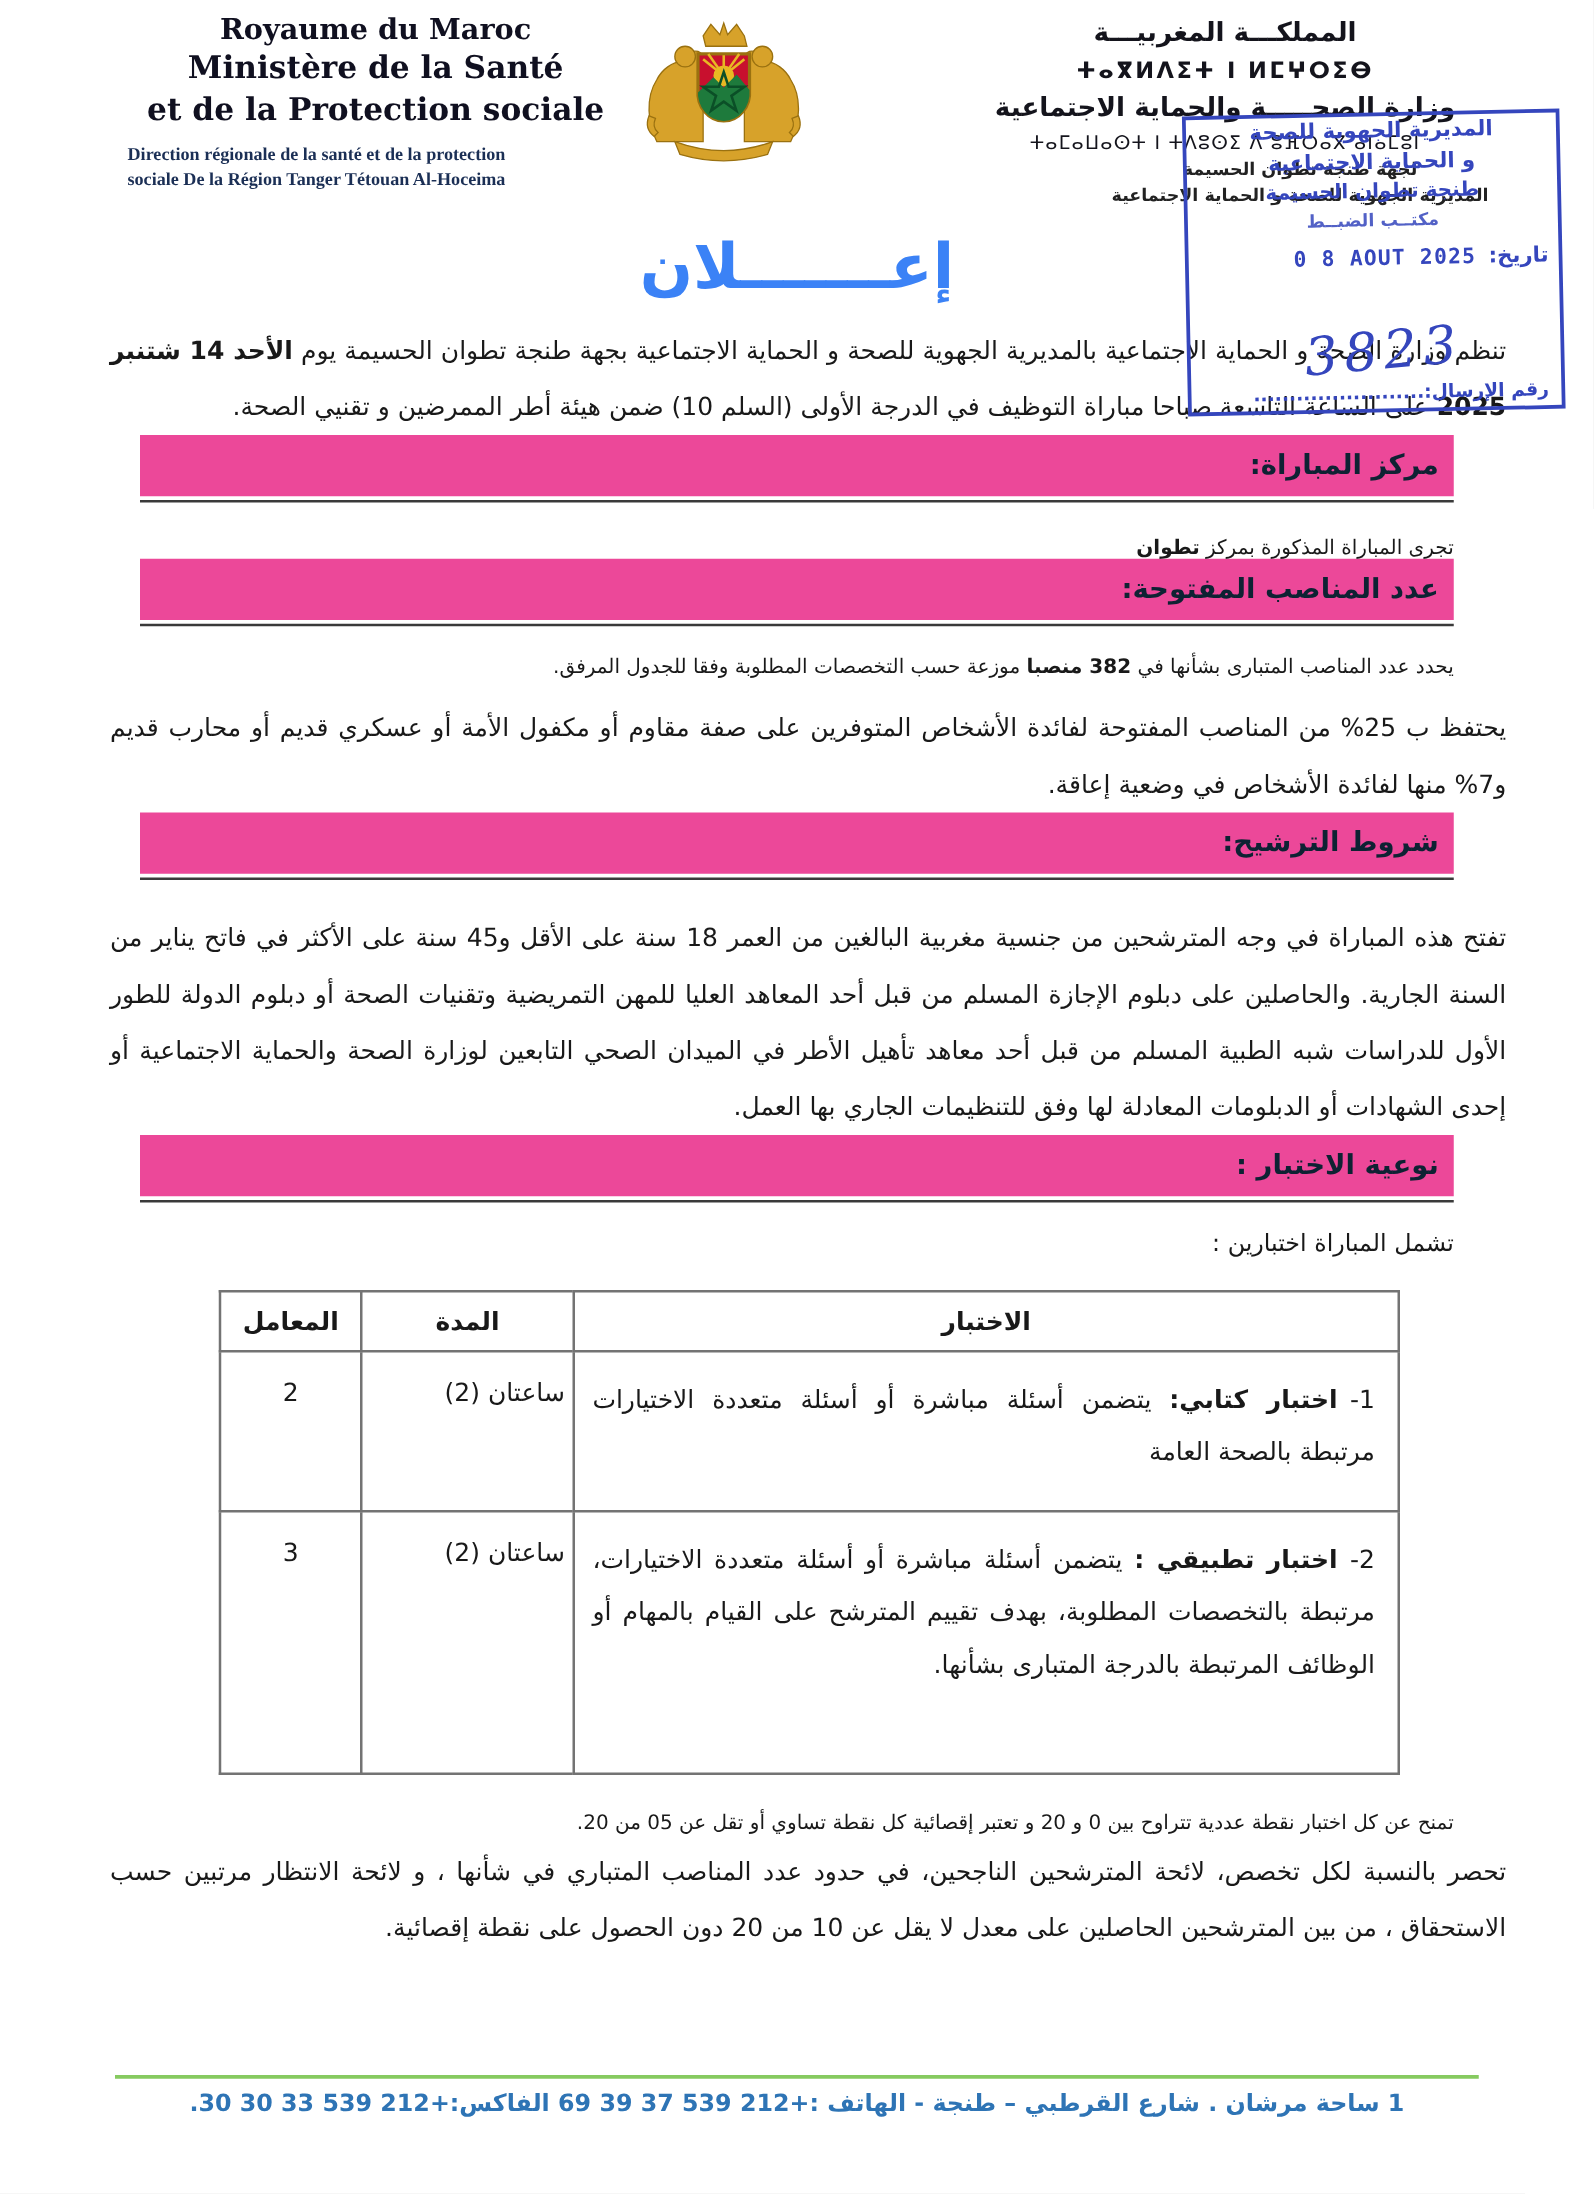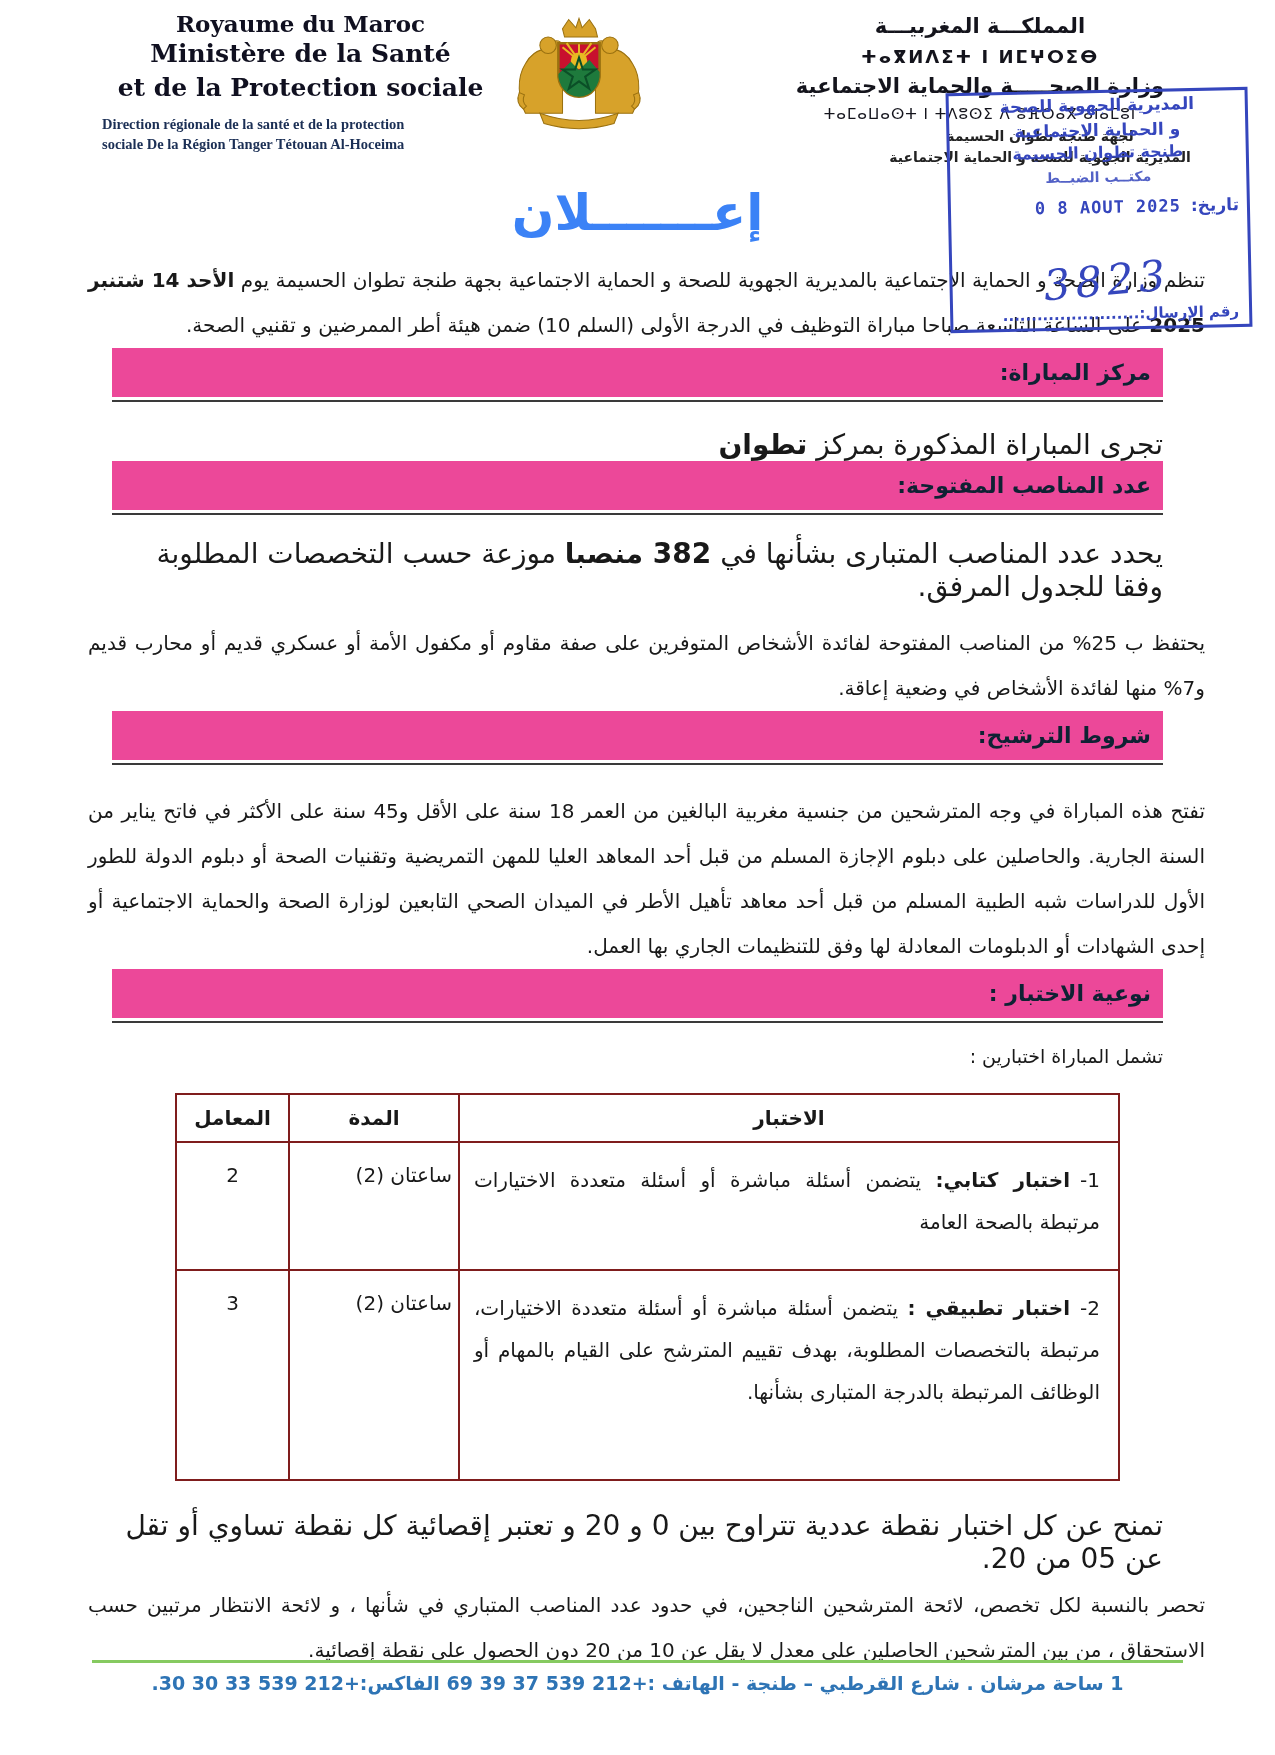--- a/index.html
+++ b/index.html
@@ -38,31 +38,31 @@
   .date-val{font-family:"DejaVu Sans Mono", monospace;letter-spacing:1px;}
   .s-num{
     position:absolute;bottom:22px;right:78px;
     font-family:"DejaVu Serif", serif;font-style:italic;
     font-size:42px;letter-spacing:5px;transform:rotate(-4deg);
   }
   .s-ref{position:absolute;bottom:4px;right:0;left:0;font-size:15px;font-weight:bold;text-align:right;padding-right:10px;white-space:nowrap;overflow:hidden;}
   
   .title{margin:16px 0 0;text-align:center;font-size:50px;font-weight:bold;color:#3b82f6;}
   .para{direction:rtl;text-align:justify;font-size:20px;line-height:2.25;margin:0 70px 0 88px;}
-  .line{direction:rtl;text-align:right;font-size:28px;margin:0 112px;}
+  .line{direction:rtl;text-align:right;font-size:16px;margin:0 112px;}
   .mt16{margin-top:16px;} .mt18{margin-top:18px;} .mt20{margin-top:20px;}
   .mt22{margin-top:22px;} .mt24{margin-top:24px;} .mt26{margin-top:26px;} .mt28{margin-top:28px;}
   
   .banner{margin:0 112px;background:#ec4899;height:49px;display:flex;align-items:center;direction:rtl;}
   .banner>span{font-size:22px;font-weight:bold;color:#0e2233;margin-right:12px;}
   .rule{height:2px;background:#3a3a3a;margin:3px 112px 0;}
   
   .table-wrap{margin:26px 155px 0 175px;}
   table{width:100%;border-collapse:collapse;direction:rtl;font-size:20px;color:#191919;}
-  th,td{border:2px solid #7f1d1d;}
+  th,td{border:2px solid #737373;}
   th{height:44px;font-weight:bold;text-align:center;font-size:20px;}
   col.c-exam{width:70%;} col.c-dur{width:18%;} col.c-coef{width:12%;}
   td.exam{padding:16px 18px 10px 14px;text-align:justify;line-height:2.1;vertical-align:top;}
   td.dur{vertical-align:top;padding-top:20px;text-align:right;padding-right:6px;}
   td.coef{vertical-align:top;padding-top:20px;text-align:center;}
   tr.r1 td{height:100px;}
   tr.r2 td{height:182px;}
   .num-prefix{margin-left:10px;}
   
   .footer{position:absolute;left:92px;right:92px;top:1660px;}

